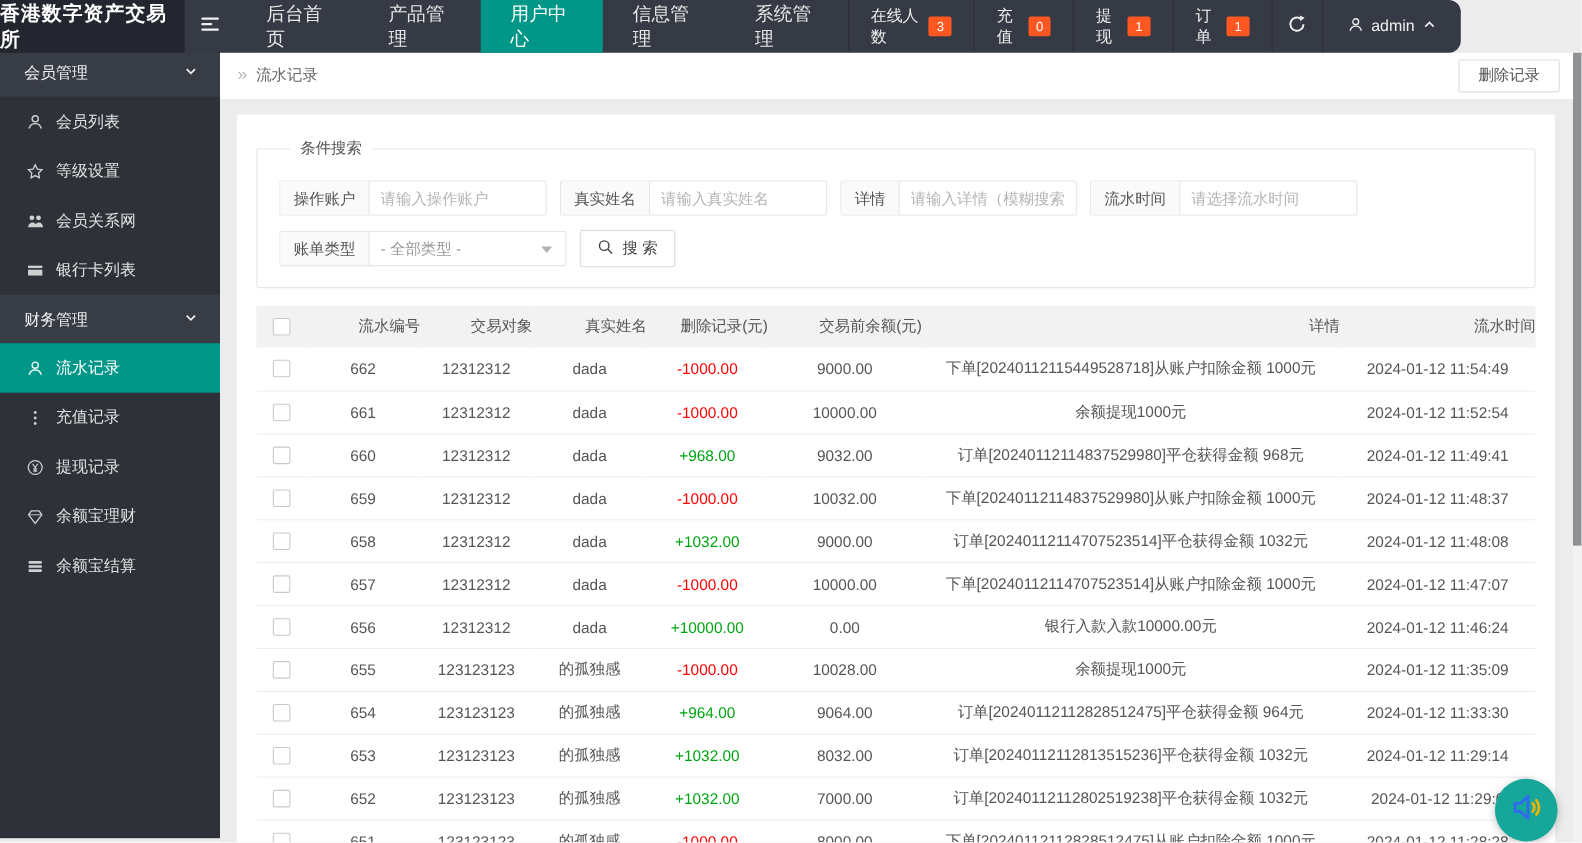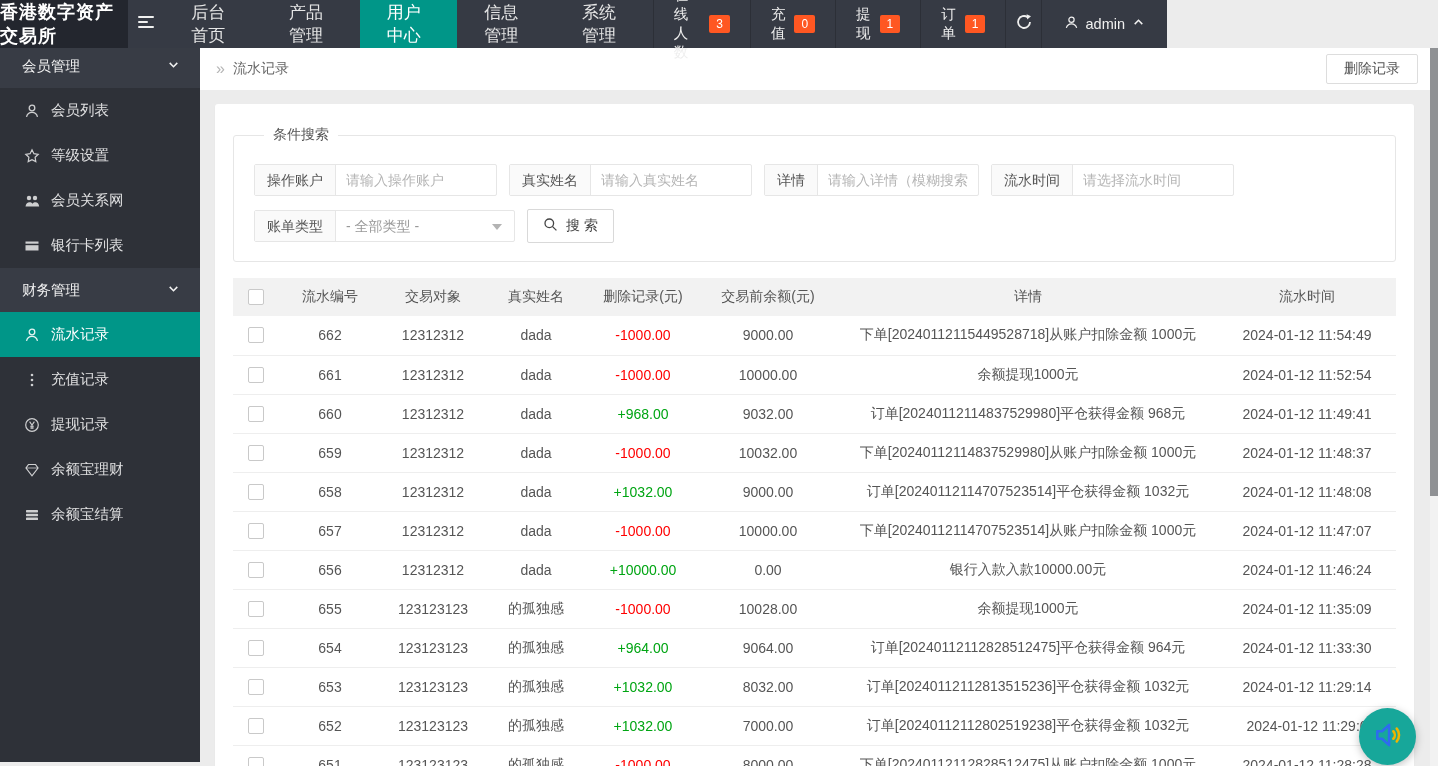--- a/index.html
+++ b/index.html
@@ -1,20 +1,20 @@
 <!DOCTYPE html>
 <html><head>
 <meta charset="utf-8">
 <style>
   * { margin:0; padding:0; box-sizing:border-box; }
   html,body { width:1438px; height:766px; font-family:"Liberation Sans","DejaVu Sans",sans-serif; }
   .app { position:relative; width:1438px; height:766px; background:#ececec; overflow:hidden; }
 
   
-  .topbar { position:absolute; top:0; left:0; width:1167px; height:48px; background:#363a44; display:flex; align-items:stretch; z-index:30; }
+  .topbar { position:absolute; top:0; left:0; width:1328px; height:48px; background:#363a44; display:flex; align-items:stretch; z-index:30;border-radius:11px; }
   .logo { width:200px; background:#23262e; color:#fff; font-size:18px; font-weight:bold; display:flex; align-items:center; justify-content:center; letter-spacing:1px; }
   .hamburger { width:56px; display:flex; align-items:center; justify-content:center; color:#f0f0f0; cursor:pointer; }
   .nav-item { padding:0 27px; display:flex; align-items:center; color:#e6e6e6; font-size:17px; cursor:pointer; }
   .nav-item.active { background:#009688; color:#fff; }
   .top-spacer { flex:1; }
   .status-item { display:flex; align-items:center; gap:9px; padding:0 20px; color:#eee; font-size:14.5px; border-left:1px solid rgba(0,0,0,.18); cursor:pointer; }
   .badge { background:#ff5722; color:#fff; font-size:12px; line-height:18px; padding:0 7px; border-radius:2px; }
   .icon-btn { width:54px; display:flex; align-items:center; justify-content:center; color:#eee; border-left:1px solid rgba(0,0,0,.18); cursor:pointer; }
   .admin-box { display:flex; align-items:center; gap:7px; padding:0 22px; color:#f0f0f0; font-size:14.5px; border-left:1px solid rgba(0,0,0,.18); cursor:pointer; }
 
@@ -41,21 +41,21 @@
   .input-group { display:flex; height:32px; border:1px solid #e6e6e6; border-radius:2px; background:#fff; }
   .ig-label { padding:0 12px; background:#fafafa; border-right:1px solid #e6e6e6; line-height:30px; font-size:14px; color:#555; white-space:nowrap; }
   .input-group input { border:none; outline:none; padding:0 10px; font-size:14px; color:#333; width:160px; background:transparent; }
   .input-group input::placeholder { color:#b5b5b5; }
   .ig-select { position:relative; width:178px; line-height:30px; padding:0 10px; font-size:14px; color:#999; cursor:pointer; }
   .ig-caret { position:absolute; right:12px; top:13px; width:0; height:0; border-left:5px solid transparent; border-right:5px solid transparent; border-top:6px solid #b3b3b3; }
   .search-btn { height:34px; margin-top:-1px; padding:0 15px; background:#fff; border:1px solid #d9d9d9; border-radius:2px; display:flex; align-items:center; gap:8px; font-size:14px; color:#444; cursor:pointer; }
 
   
   table.grid { width:100%; border-collapse:collapse; table-layout:fixed; margin-top:16px; font-size:14px; color:#555; }
-  table.grid th { background:#f2f2f2; height:38px; font-weight:400; color:#565656; }
+  table.grid th { background:#f2f2f2; height:38px; font-weight:400; color:#565656;text-align:right; }
   table.grid td { height:39px; text-align:center; border-bottom:1px solid #eee; white-space:nowrap; overflow:hidden; }
   .checkbox { width:16px; height:16px; border:1px solid #c9c9c9; border-radius:2px; background:#fff; margin:0 auto; cursor:pointer; }
   td.neg, .neg { color:#ff0000; }
   td.pos, .pos { color:#00a513; }
 
   
   .scrollbar { position:absolute; top:48px; right:0; width:8px; height:718px; background:#f2f2f2; z-index:40; }
   .scroll-thumb { position:absolute; top:0; left:0; width:8px; height:448px; background:#8f9194; cursor:pointer; }
 
   

